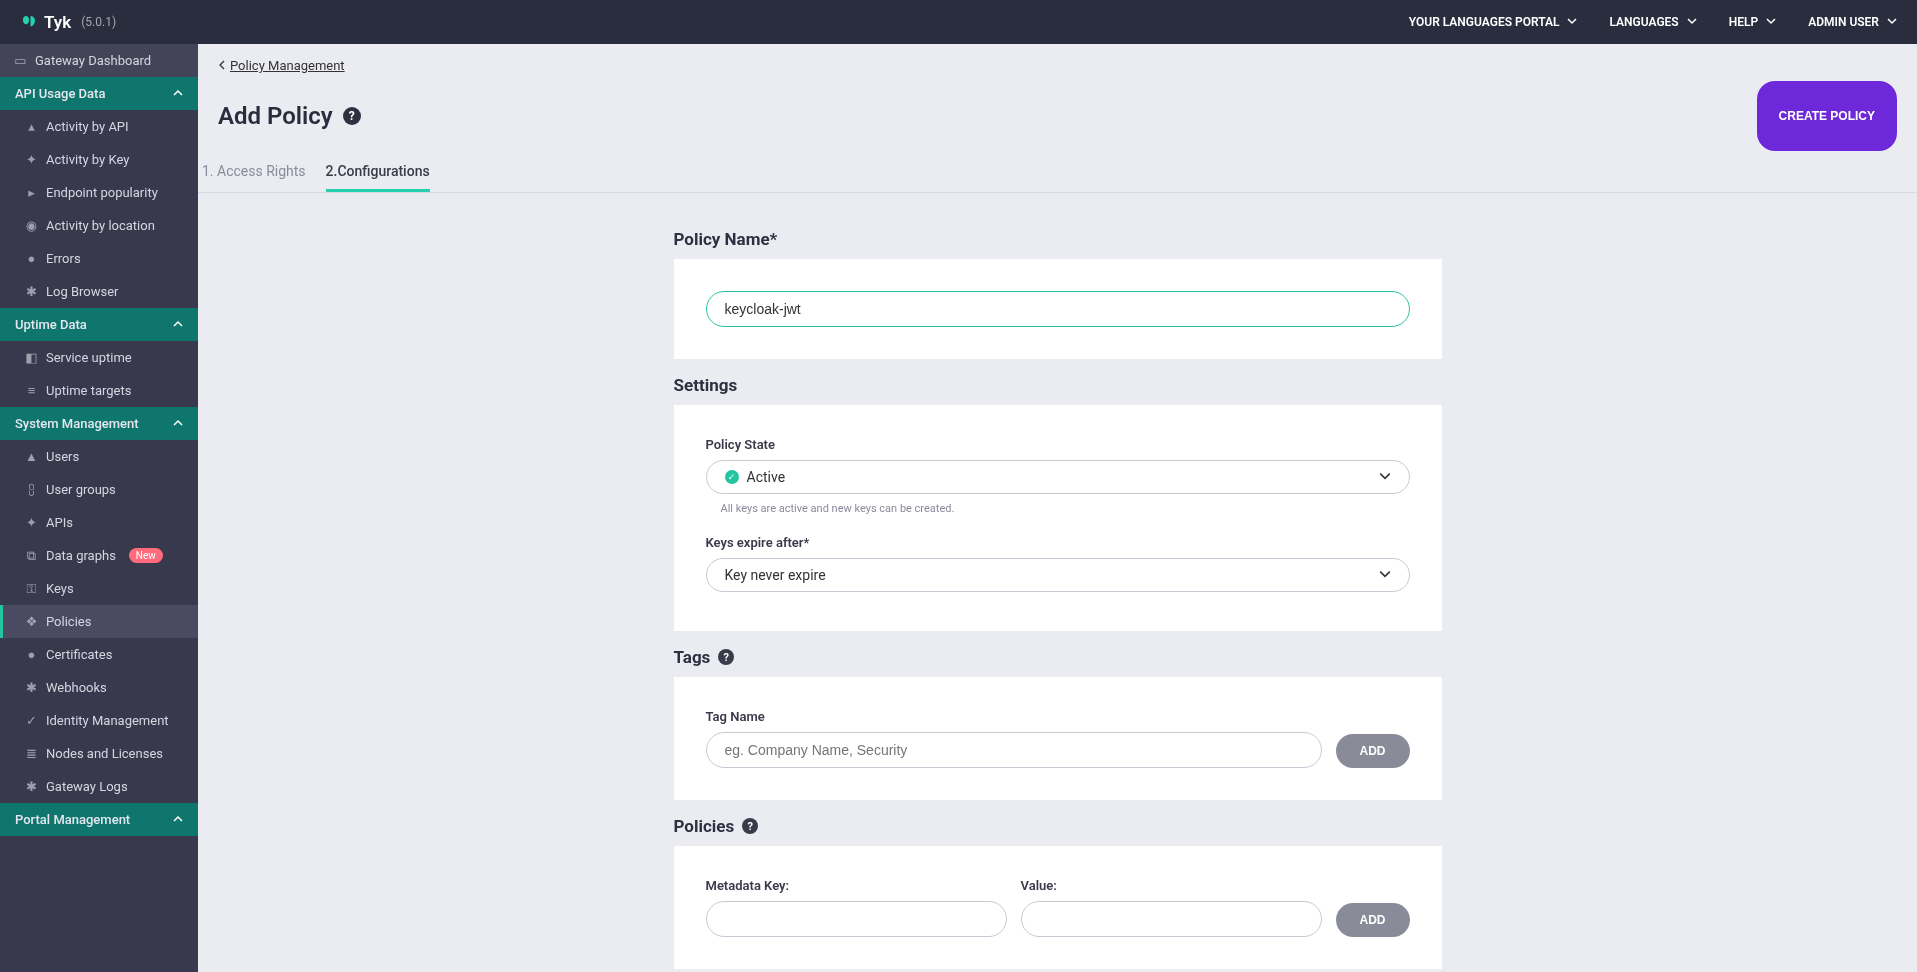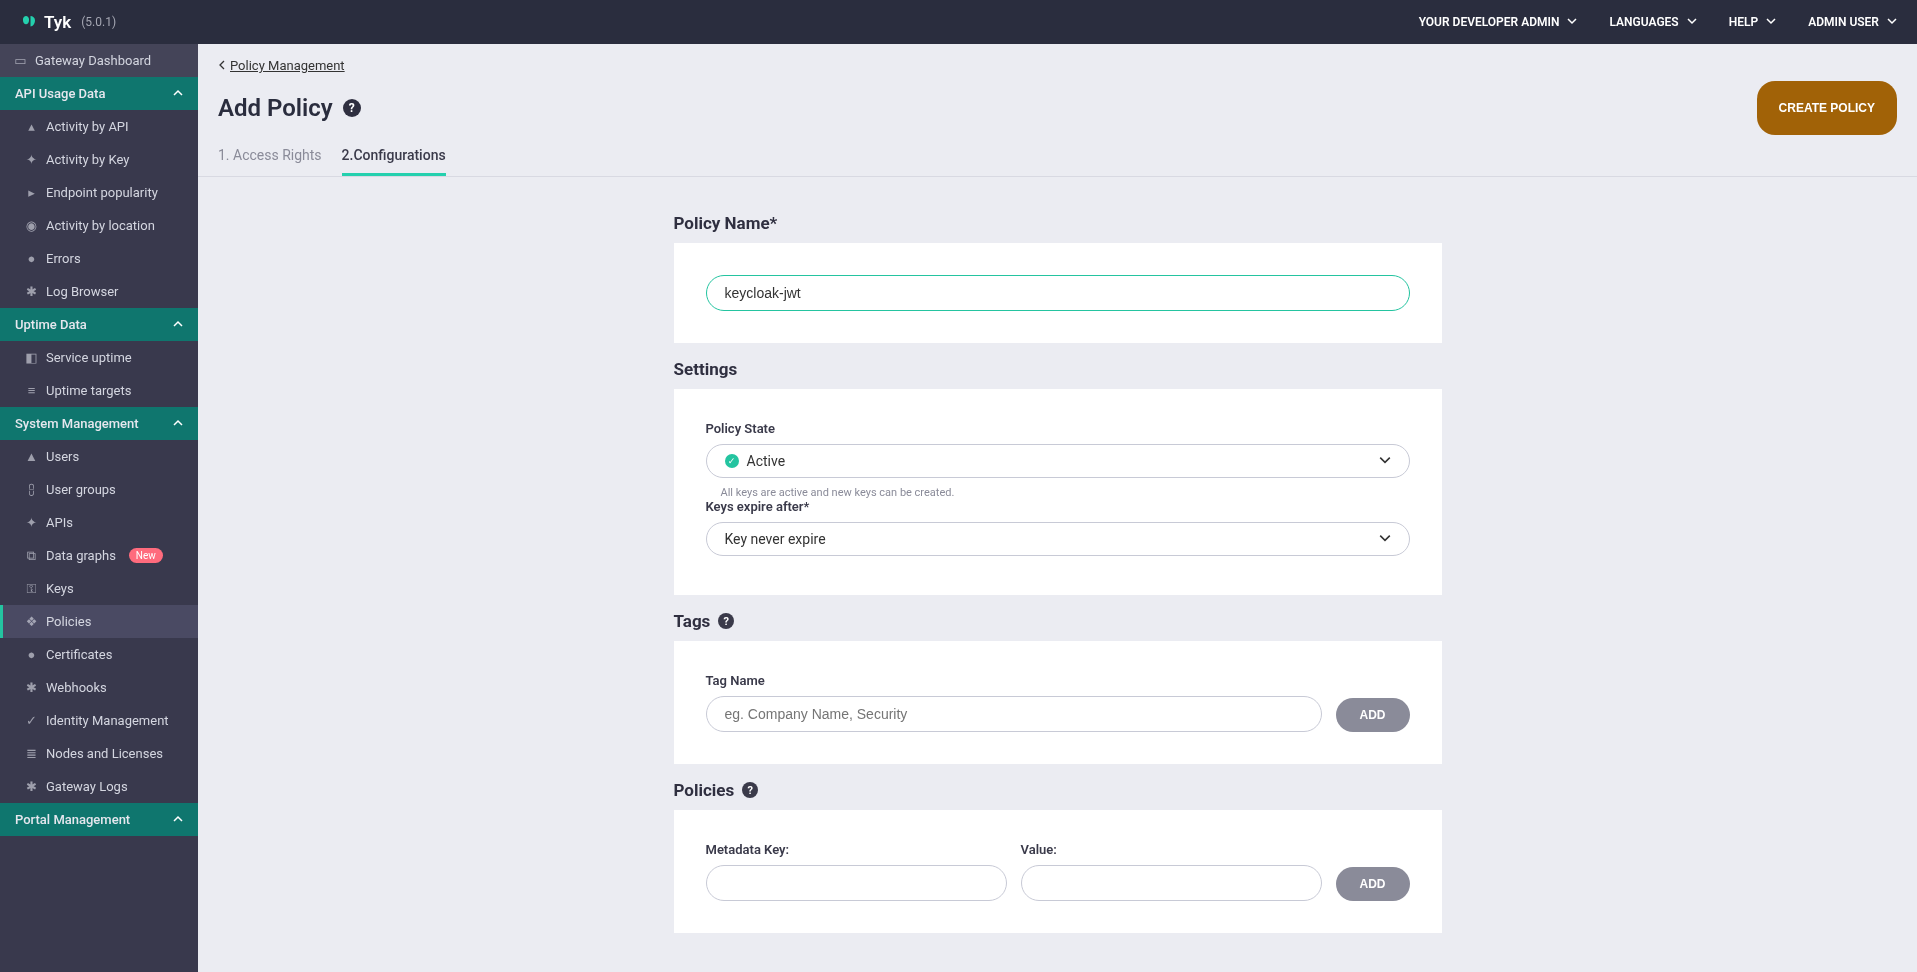--- a/index.html
+++ b/index.html
@@ -30,38 +30,38 @@
   .new-badge { background: #ff6b7d; color: #fff; font-size: 10px; padding: 2px 7px; border-radius: 10px; margin-left: 4px; }
   
   
   .main { flex: 1; overflow-y: auto; background: #ebecf2; }
   .breadcrumb { padding: 14px 20px 4px; font-size: 13px; }
   .breadcrumb a { color: #333; text-decoration: underline; display: inline-flex; align-items: center; gap: 4px; }
   .page-header { display: flex; align-items: center; padding: 4px 20px 0; justify-content: space-between; }
   .page-title-wrap { display: flex; align-items: center; gap: 10px; }
   .page-title { font-size: 24px; font-weight: 600; color: #2a2d3e; }
   .help-badge { width: 18px; height: 18px; border-radius: 50%; background: #2f2f40; color: #fff; font-size: 12px; font-weight: 700; display: inline-flex; align-items: center; justify-content: center; }
-  .create-btn { background: #a16207; color: #fff; border: none; border-radius: 18px; padding: 20px 22px; font-size: 12px; font-weight: 700; cursor: pointer; }
-  
-  .tabs { display: flex; gap: 20px; padding: 12px 20px 0; border-bottom: 1px solid #d8d9e2; background: transparent; }
+  .create-btn { background: #6d28d9; color: #fff; border: none; border-radius: 18px; padding: 28px 22px; font-size: 12px; font-weight: 700; cursor: pointer; }
+  
+  .tabs { display: flex; gap: 20px; padding: 12px 4px 0; border-bottom: 1px solid #d8d9e2; background: transparent; }
   .tab { font-size: 14px; color: #8a8b99; padding-bottom: 10px; cursor: pointer; }
   .tab.active { color: #3a3a4a; border-bottom: 3px solid #24d0ae; font-weight: 500; }
   
   .form-area { max-width: 768px; margin: 0 auto; padding: 20px 0 40px; }
   .section-title { font-size: 17px; color: #2f2f40; margin: 16px 0 10px; display: flex; align-items: center; gap: 8px; }
   .card { background: #ffffff; border-radius: 0; padding: 32px; margin-bottom: 12px; }
   .field-label { font-size: 13px; font-weight: 600; color: #3a3a4a; margin-bottom: 8px; display: block; }
   .text-input { width: 100%; border: 1px solid #24c4a0; border-radius: 18px; padding: 9px 18px; font-size: 14px; outline: none; color: #333; }
   .text-input.plain { border-color: #c8cad6; }
   .select-wrap { position: relative; }
   .select-display { width: 100%; border: 1px solid #c8cad6; border-radius: 18px; padding: 8px 18px; font-size: 14px; background: #fff; display: flex; align-items: center; gap: 8px; justify-content: space-between; cursor: pointer; }
   .select-left { display: flex; align-items: center; gap: 8px; }
   .check-circle { width: 14px; height: 14px; border-radius: 50%; background: #24c4a0; color: #fff; font-size: 9px; display: inline-flex; align-items: center; justify-content: center; }
   .hint { font-size: 11px; color: #8a8b99; margin: 8px 0 0 15px; }
-  .field-group { margin-bottom: 0; }
+  .field-group { margin-bottom: 20px; }
   .row { display: flex; gap: 14px; align-items: flex-end; }
   .row .col { flex: 1; }
   .add-btn { background: #8a8b99; color: #fff; border: none; border-radius: 18px; padding: 10px 24px; font-size: 12px; font-weight: 700; cursor: pointer; flex-shrink: 0; }
   .help-badge.small { width: 16px; height: 16px; font-size: 11px; background: #3a3a4a; }
   
   ::-webkit-scrollbar { width: 8px; }
   ::-webkit-scrollbar-thumb { background: #a6a7b5; border-radius: 4px; }
 </style>
 </head>
 <body>
@@ -72,21 +72,21 @@
       <svg viewBox="0 0 24 24" width="18" height="18">
           <path fill="#24d0ae" d="M4 8c0-2 2-4 4-4s4 2 4 4v2c0 3-2 5-4 5s-4-2-4-5V8zm10-4c3 0 6 2 6 6s-3 8-6 8V4z"></path>
         </svg>
     </span>
     <span class="logo-text">Tyk</span>
     <span class="version">(5.0.1)</span>
   </div>
   <div class="header-spacer"></div>
   <div class="header-menu">
     <div class="header-menu-item">
-      <span>YOUR DEVELOPER ADMIN</span>
+      <span>YOUR LANGUAGES PORTAL</span>
       <span class="chevron"><svg width="10" height="10" viewBox="0 0 10 10">
             <path d="M1 3l4 4 4-4" stroke="#fff" stroke-width="1.5" fill="none"></path>
           </svg></span>
     </div>
     <div class="header-menu-item">
       <span>LANGUAGES</span>
       <span class="chevron"><svg width="10" height="10" viewBox="0 0 10 10">
             <path d="M1 3l4 4 4-4" stroke="#fff" stroke-width="1.5" fill="none"></path>
           </svg></span>
     </div>

